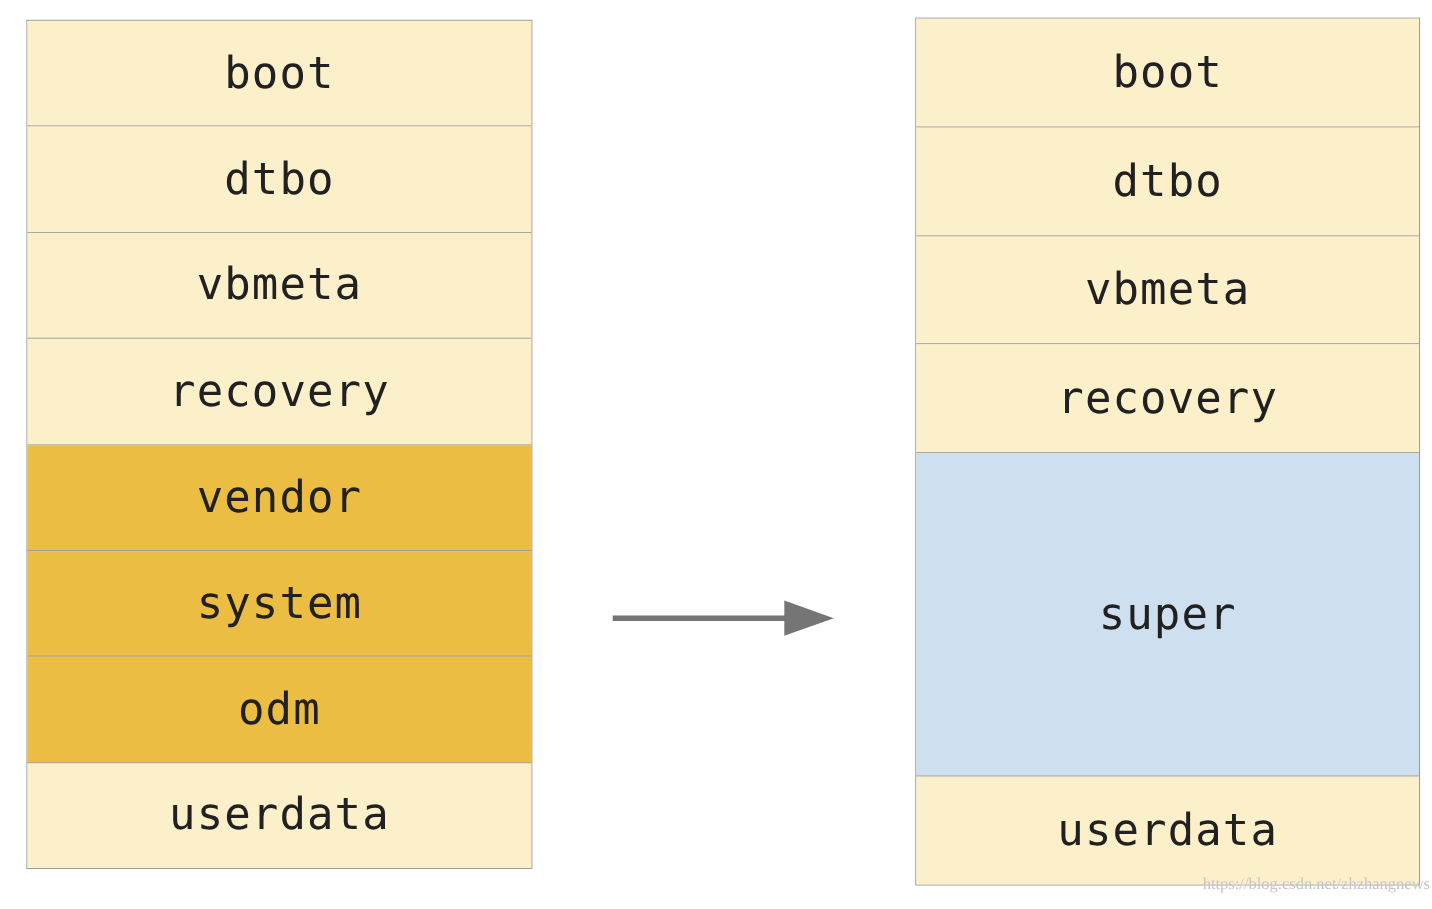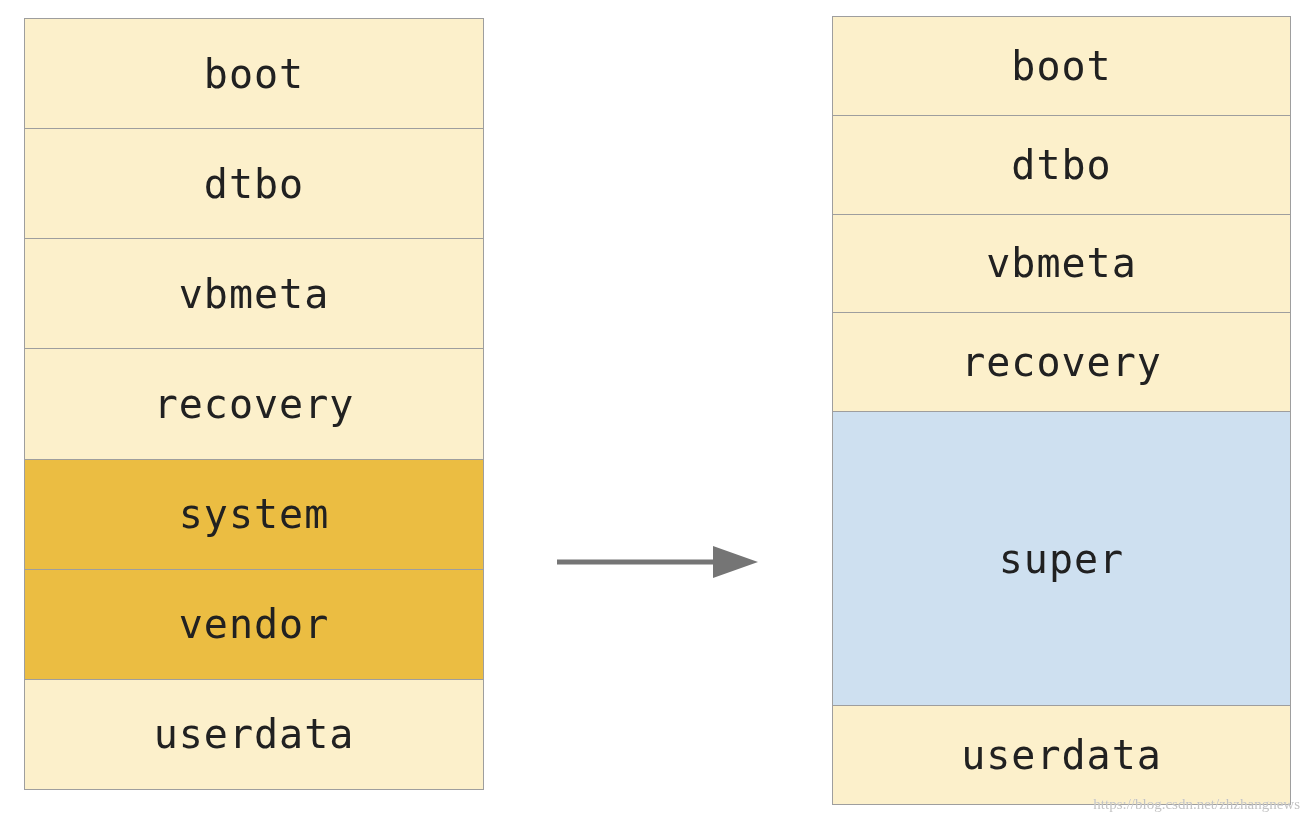--- a/index.html
+++ b/index.html
@@ -90,24 +90,27 @@
     <div class="cell cream" style="flex-grow: 1;">
       <span>dtbo</span>
     </div>
     <div class="cell cream" style="flex-grow: 1;">
       <span>vbmeta</span>
     </div>
     <div class="cell cream" style="flex-grow: 1;">
       <span>recovery</span>
     </div>
     <div class="cell gold" style="flex-grow: 1;">
+      <span>vendor</span>
+    </div>
+    <div class="cell gold" style="flex-grow: 1;">
       <span>system</span>
     </div>
     <div class="cell gold" style="flex-grow: 1;">
-      <span>vendor</span>
+      <span>odm</span>
     </div>
     <div class="cell cream" style="flex-grow: 1;">
       <span>userdata</span>
     </div>
   </div>
 
 <div class="arrow-wrap">
   <svg width="205" height="34" viewBox="0 0 205 34">
     <line x1="2" y1="17" x2="160" y2="17" stroke="currentColor" stroke-width="5"></line>
     <polygon points="158,1 203,17 158,33" fill="currentColor"></polygon>

